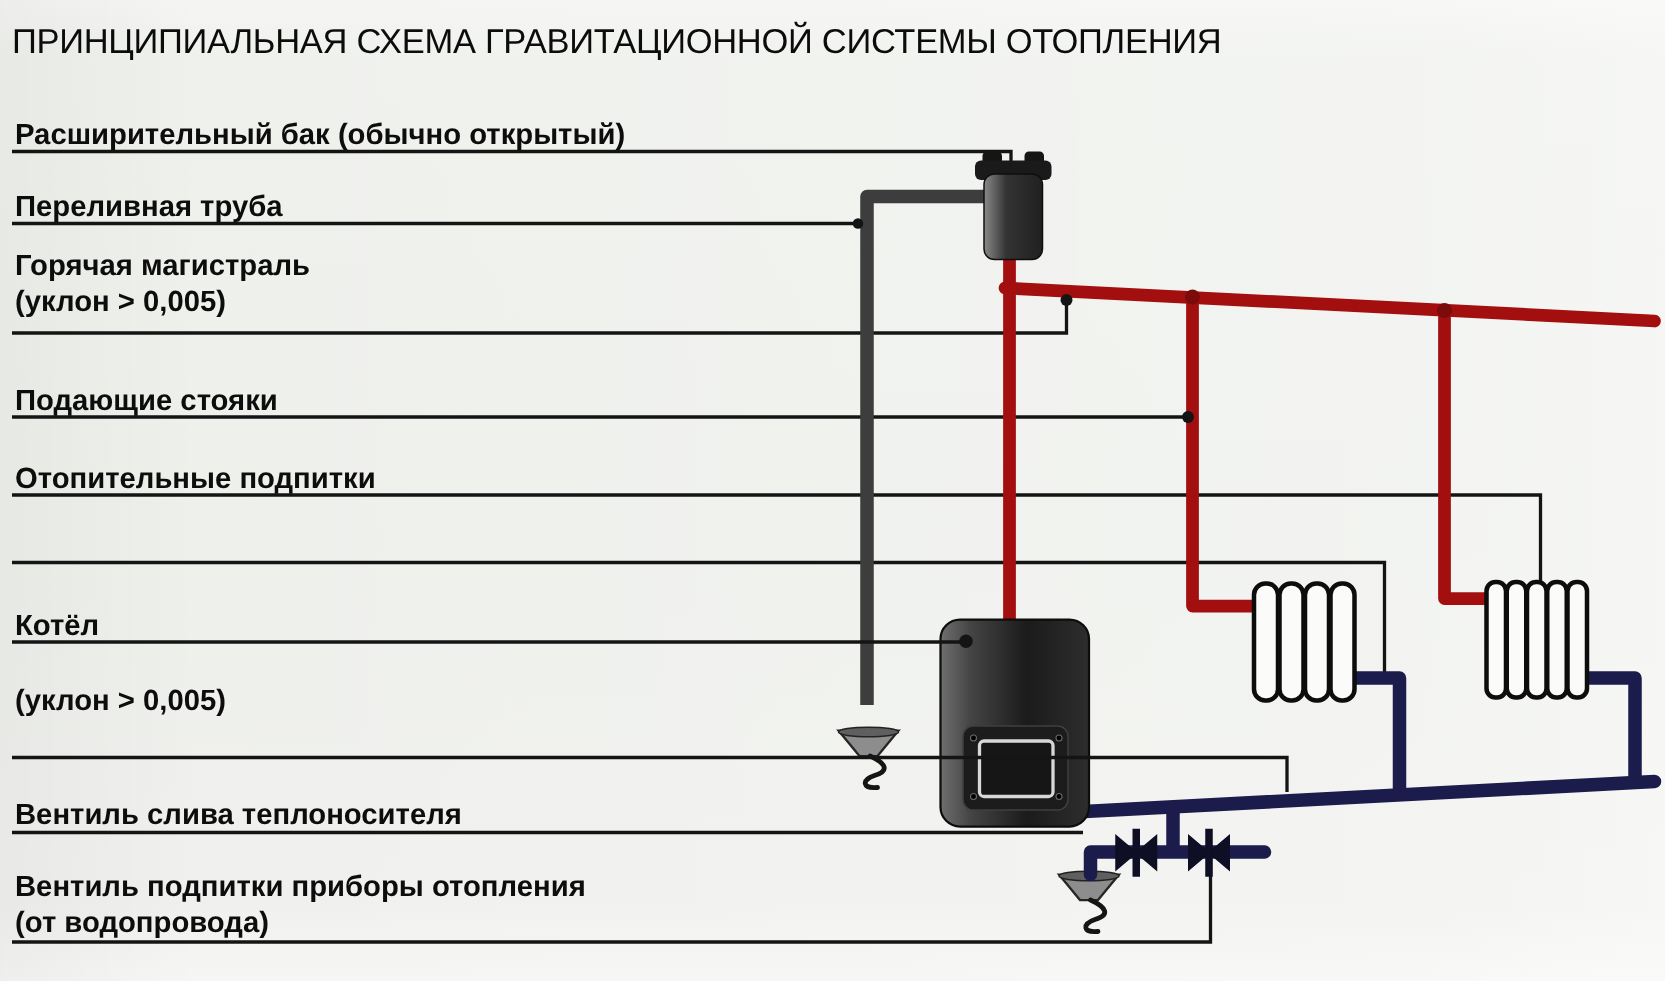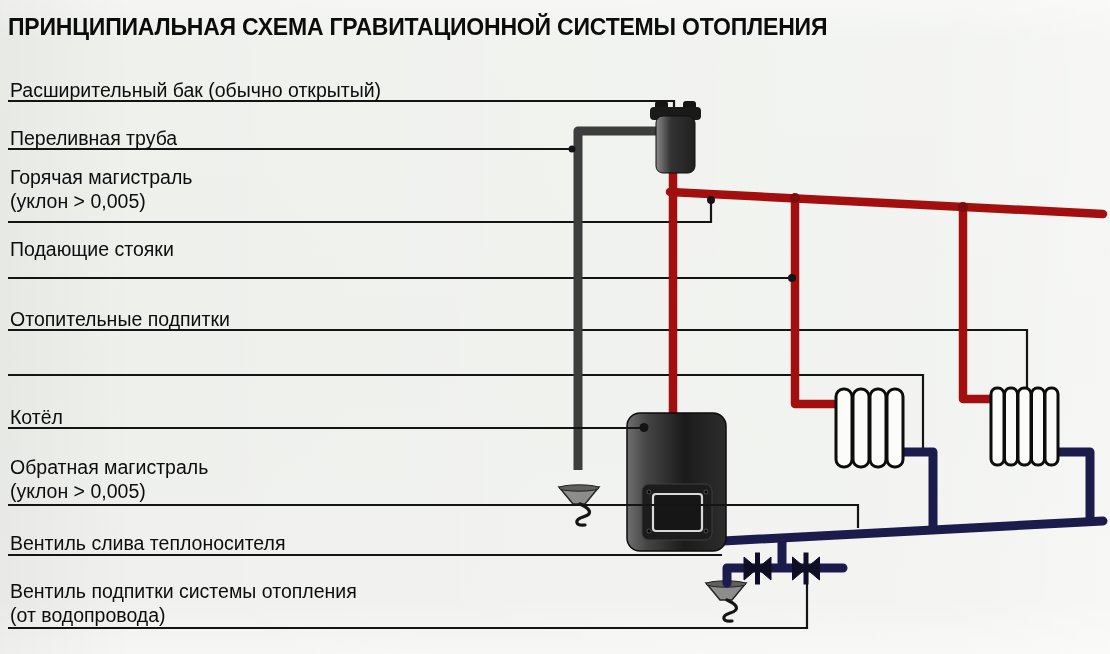--- a/index.html
+++ b/index.html
@@ -2,22 +2,22 @@
 <html style="--hot_pipe: #a30f0f; --return_pipe: #1b1c4b; --overflow_pipe: #3d3d3d; --leader: #141414; --funnel: #8d8d8d;"><head>
 <meta charset="utf-8">
 <style>
   html,body{margin:0;padding:0;background:#dfe1dd;font-family:"Liberation Sans","DejaVu Sans",sans-serif;}
   .stage{position:relative;width:1110px;height:654px;overflow:hidden;
          background:linear-gradient(180deg,#f5f6f3 0%,#eff1ed 6%,#eef0ec 55%,#f0f1ee 92%,#f6f7f4 100%);}
   .stage::before{content:"";position:absolute;inset:0;
          background:linear-gradient(90deg,rgba(0,0,0,0.03),rgba(255,255,255,0) 12%,rgba(255,255,255,0.25) 86%,rgba(255,255,255,0.45));
          pointer-events:none;}
   .title{position:absolute;left:8px;top:14px;width:1000px;
-         font-size:23px;font-weight:700;letter-spacing:-0.2px;color:#0c0c0c;}
-  .label{position:absolute;left:10px;color:#0d0d0d;font-size:19.5px;font-weight:400;line-height:24px;white-space:nowrap;}
+         font-size:23px;font-weight:400;letter-spacing:-0.2px;color:#0c0c0c;}
+  .label{position:absolute;left:10px;color:#0d0d0d;font-size:19.5px;font-weight:700;line-height:24px;white-space:nowrap;}
   .label .ln{display:block;}
   svg{position:absolute;left:0;top:0;}
   .leader{stroke:var(--leader);stroke-width:2.2;fill:none;}
   .dot{fill:var(--leader);}
   .pipe-gray{stroke:var(--overflow_pipe);stroke-width:9;fill:none;stroke-linejoin:round;}
   .pipe-red{stroke:var(--hot_pipe);stroke-width:8.5;fill:none;stroke-linejoin:round;}
   .pipe-navy{stroke:var(--return_pipe);stroke-width:9;fill:none;stroke-linejoin:round;}
   .rad-tube{fill:#fbfbf9;stroke:#0d0d0d;stroke-width:3;}
   .valve{fill:#0e0e24;stroke:#0e0e24;}
   .funnel{fill:var(--funnel);stroke:#262626;stroke-width:1.5;}
@@ -142,34 +142,33 @@
   <div class="label" style="top:78px">
       <span class="ln">Расширительный бак (обычно открытый)</span>
     </div>
   <div class="label" style="top:126px">
       <span class="ln">Переливная труба</span>
     </div>
   <div class="label" style="top:165px">
       <span class="ln">Горячая магистраль</span>
       <span class="ln">(уклон &gt; 0,005)</span>
     </div>
-  <div class="label" style="top:237px">
+  <div class="label" style="top:255px">
       <span class="ln">Подающие стояки</span>
     </div>
   <div class="label" style="top:307px">
       <span class="ln">Отопительные подпитки</span>
     </div>
   <div class="label" style="top:405px">
       <span class="ln">Котёл</span>
     </div>
   <div class="label" style="top:455px">
-      <span class="ln">Обратная магистраль</span>
       <span class="ln">(уклон &gt; 0,005)</span>
     </div>
   <div class="label" style="top:531px">
       <span class="ln">Вентиль слива теплоносителя</span>
     </div>
   <div class="label" style="top:579px">
-      <span class="ln">Вентиль подпитки системы отопления</span>
+      <span class="ln">Вентиль подпитки приборы отопления</span>
       <span class="ln">(от водопровода)</span>
     </div>
 
 </div>
 
 </body></html>

